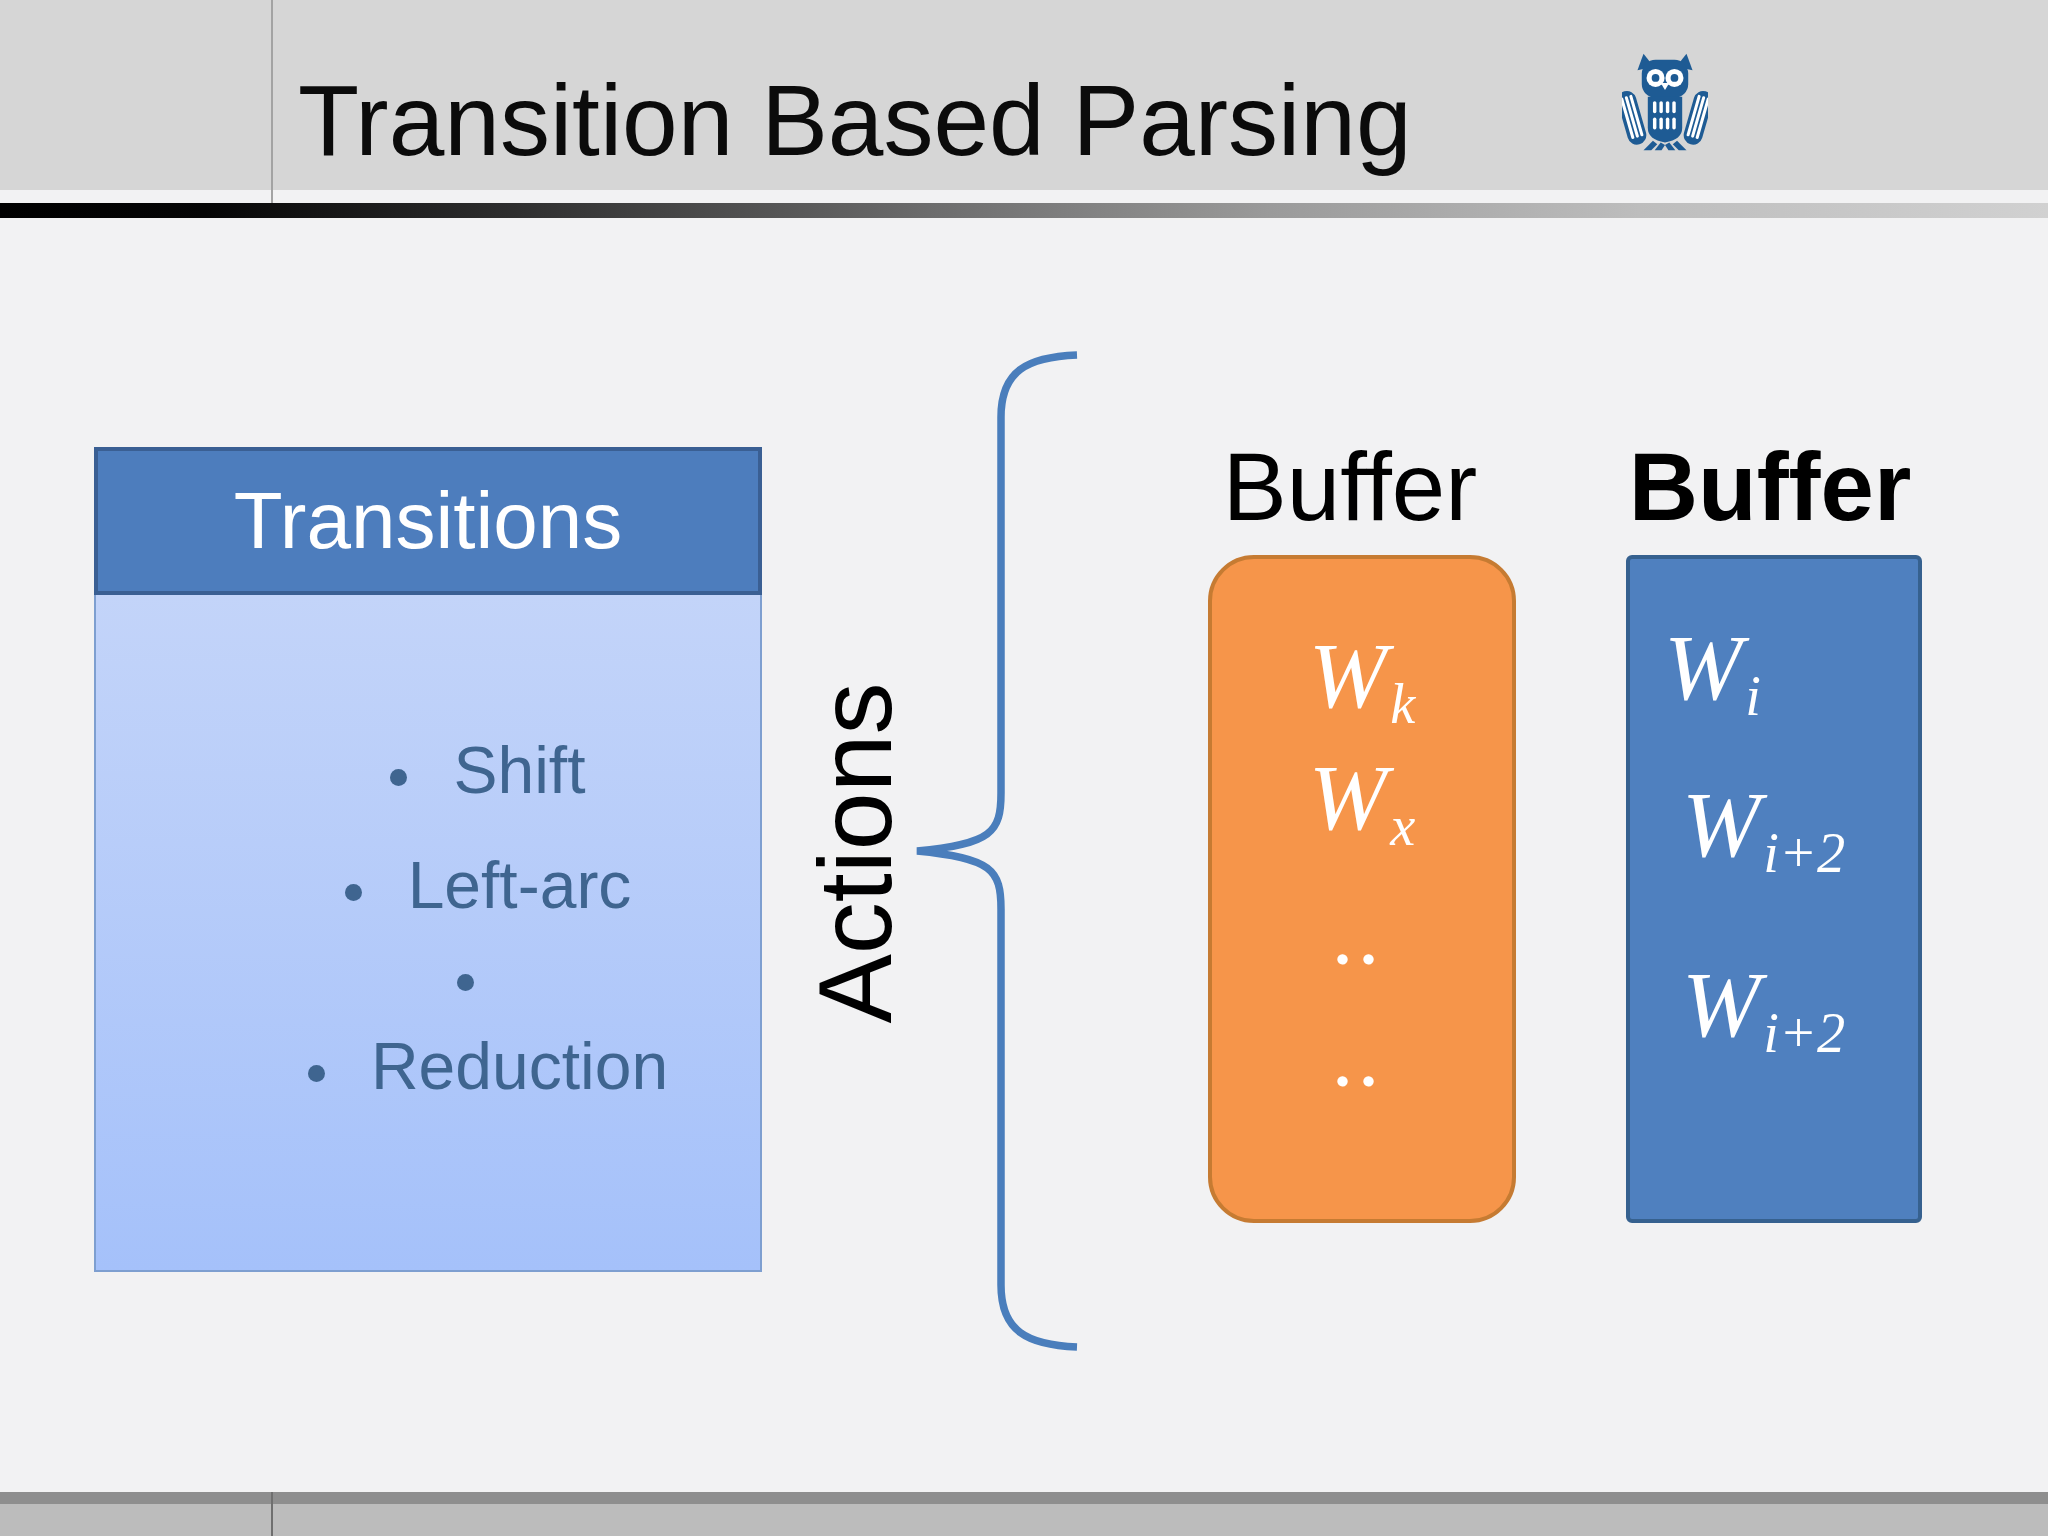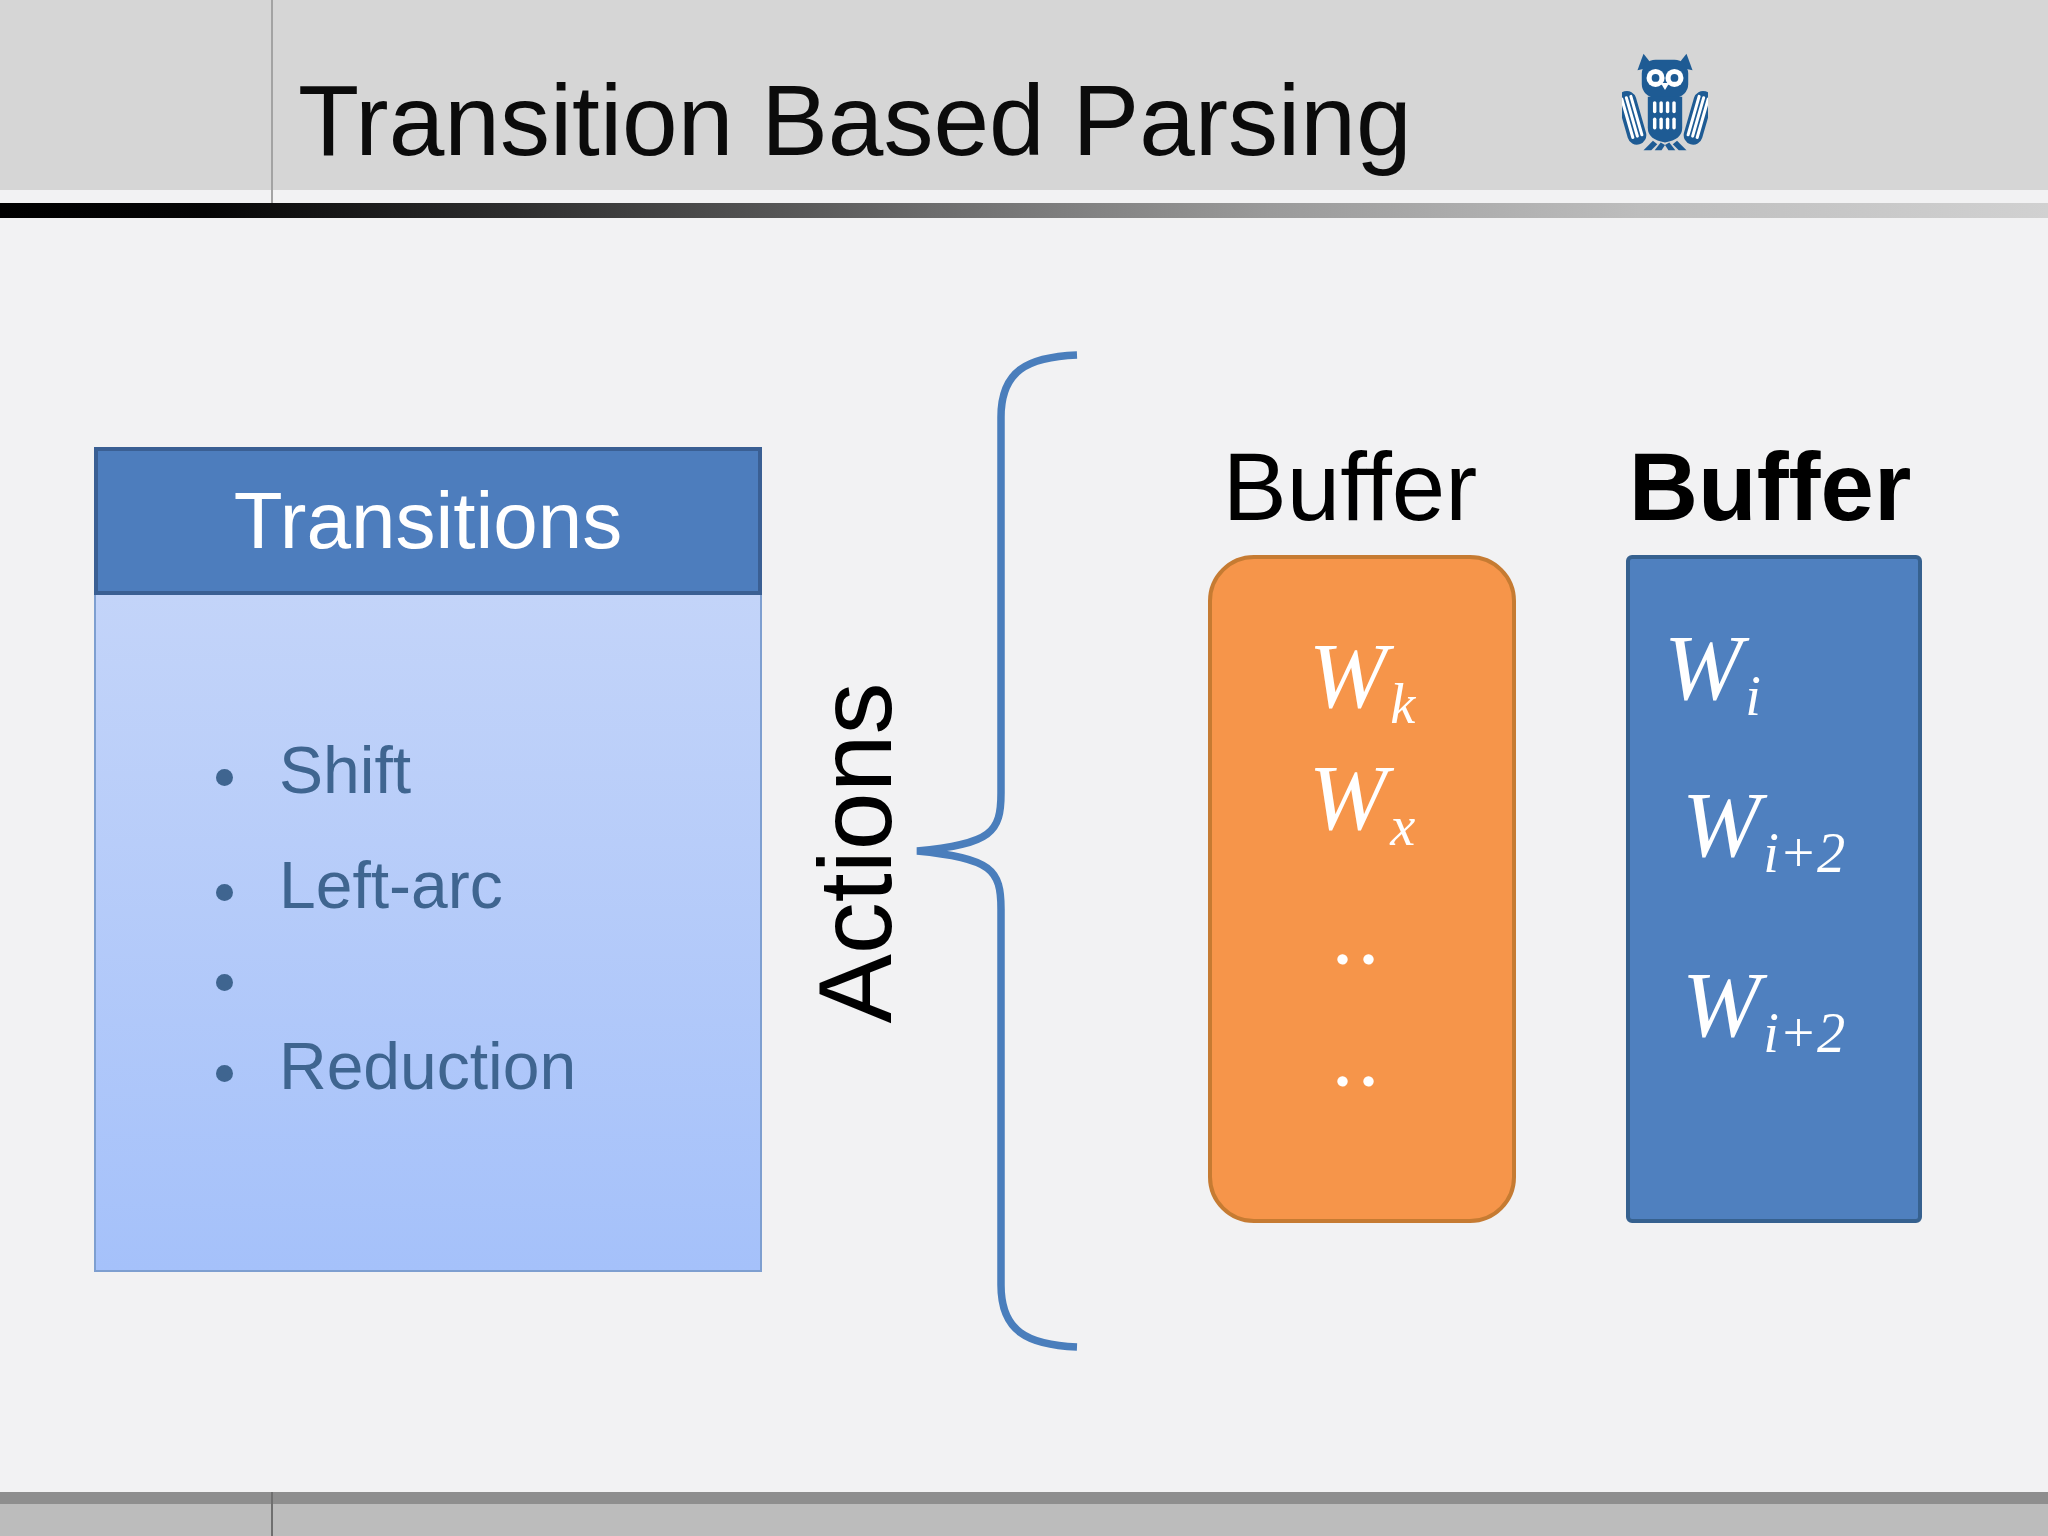--- a/index.html
+++ b/index.html
@@ -27,21 +27,21 @@
   .trans-box{position:absolute;left:94px;top:229px;width:668px;height:825px;}
   .trans-header{position:absolute;top:0;left:0;right:0;height:148px;box-sizing:border-box;
     background:var(--header_blue,#4d7dbd);border:4px solid var(--header_border,#3a5f93);
     display:flex;align-items:center;justify-content:center;
     color:#fff;font-size:80px;}
   .trans-body{position:absolute;top:148px;left:0;right:0;bottom:0;box-sizing:border-box;
     background:linear-gradient(180deg,var(--body_blue_top,#c3d4f9) 0%,var(--body_blue_bottom,#a5c1fa) 100%);
     border:2px solid var(--body_border,#7e9fd0);border-top:none;}
   .trans-list{list-style:none;margin:0;padding:142px 0 0 120px;}
   .trans-list li{display:flex;align-items:center;font-size:66px;line-height:66px;
-    color:var(--bullet_text,#3f6590);margin-bottom:49px;}
+    color:var(--bullet_text,#3f6590);margin-bottom:49px;justify-content:center;}
   .bullet-dot{width:17px;height:17px;border-radius:50%;background:var(--bullet_text,#3f6590);
     margin-right:46px;flex:0 0 auto;transform:translateY(7px);}
 
   
   .actions-label{position:absolute;left:645px;top:577px;width:420px;height:116px;
     display:flex;align-items:center;justify-content:center;
     font-size:104px;color:#000;transform:rotate(-90deg);}
   .brace-svg{position:absolute;left:895px;top:127px;width:200px;height:1020px;}
 
   

